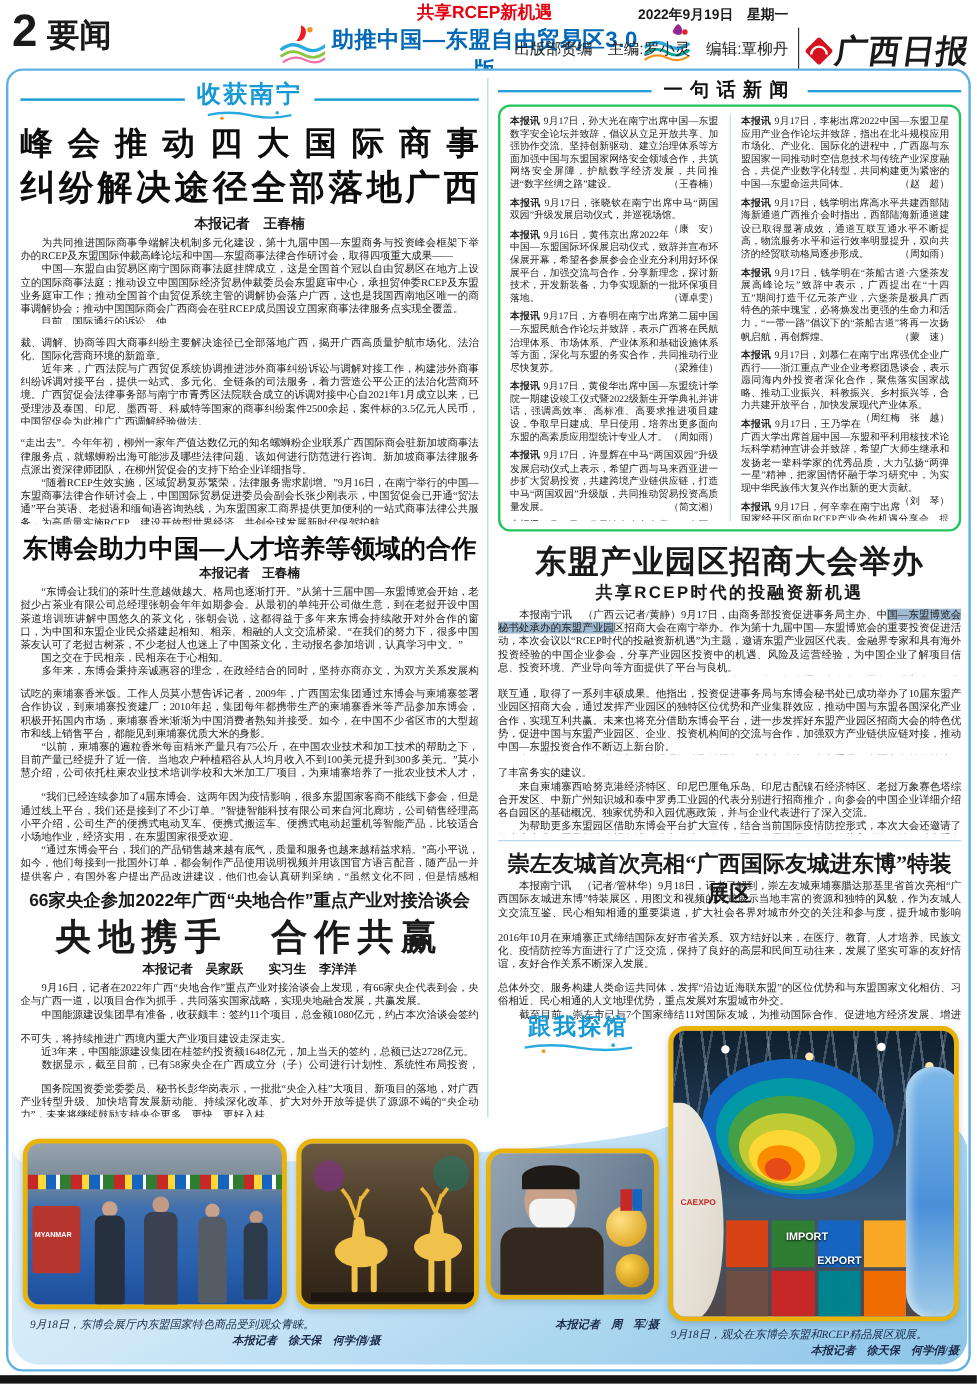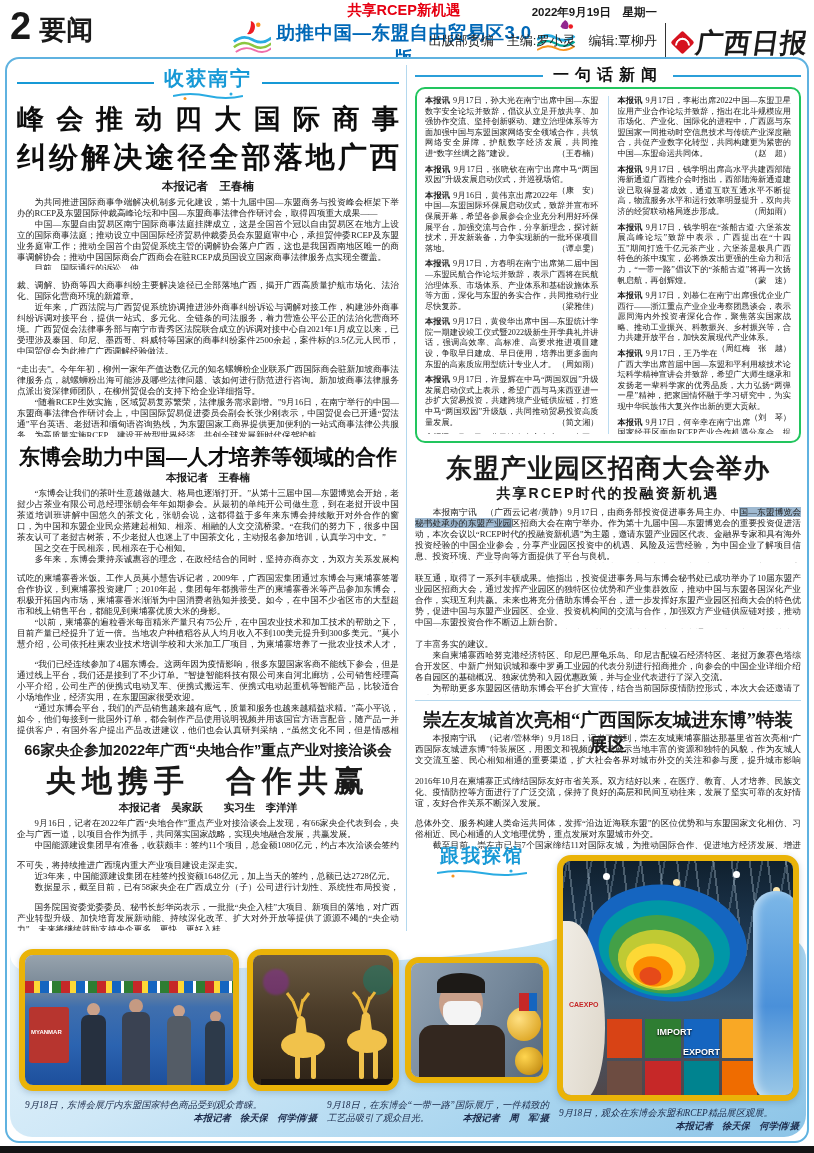--- a/index.html
+++ b/index.html
@@ -54,21 +54,21 @@
     display:flex; gap:9px; overflow:hidden; }
   .bcol { flex:1; overflow:hidden; }
   .bcol + .bcol { border-left:1px solid #bcdcf0; padding-left:9px; }
   .brief { font-size:8.2px; line-height:10.6px; text-align:justify; margin-bottom:5px; color:#222; }
   .brief b { margin-right:3px; }
   .battr { float:right; }
   .briefs-title { font-size:16px; font-weight:900; letter-spacing:6px; font-family:"Liberation Sans",sans-serif; color:#111;}
   .bflank { flex:1; height:2px; background:#2b9fd9; }
 
   
-  .photo { position:absolute; border:6px solid #eab308; border-radius:14px; overflow:hidden;
+  .photo { position:absolute; border:4px solid #eab308; border-radius:14px; overflow:hidden;
     box-shadow:inset 0 0 0 3px #ffffff, 0 2px 6px rgba(40,80,120,.25); background:#888; }
   .caption { position:absolute; font-size:9.3px; line-height:13px; font-style:italic; color:#1b2a4a;
     text-align:justify; }
   .caption .credit { font-weight:700; font-style:italic; float:right; }
   #band { position:absolute; left:3px; top:878px; width:796px; height:200px; border-radius:22px;
     background:linear-gradient(150deg,#eaf5fc 0%,#cfe8f7 35%,#a9d5ef 70%,#8cc4e7 100%); }
   #band::before { content:""; position:absolute; left:0; top:-6px; width:70%; height:40px;
     background:#fff; border-radius:0 0 100% 18px / 0 0 42px 18px; }
 
   .explore-title { color:#1799d6; font-weight:900; font-size:19px; letter-spacing:2px;
@@ -326,21 +326,20 @@
     <div class="lbl" style="left:94px; top:166px; font-size:9px; text-shadow:0 1px 2px #000;">IMPORT</div>
     <div class="lbl" style="left:120px; top:186px; font-size:9px; text-shadow:0 1px 2px #000;">EXPORT</div>
     <div class="abs" style="right:-6px; top:30px; width:46px; height:210px; border-radius:22px; background:linear-gradient(#7db8e8,#4a90d9 55%,#9fcbe8); box-shadow:inset 4px 0 8px rgba(255,255,255,.5);"></div>
   </div>
 
   <div class="caption" style="left:18px; top:1040px; width:292px;">
     <span>9月18日，东博会展厅内东盟国家特色商品受到观众青睐。</span>
     <span class="credit">本报记者　徐天保　何学俏/摄</span>
   </div>
   <div class="caption" style="left:320px; top:1040px; width:222px;">
-    <span>9月18日，在东博会“一带一路”国际展厅，一件精致的工艺品吸引了观众目光。</span>
     <span class="credit">本报记者　周　军/摄</span>
   </div>
   <div class="caption" style="left:552px; top:1048px; width:240px;">
     <span>9月18日，观众在东博会东盟和RCEP精品展区观展。</span>
     <span class="credit">本报记者　徐天保　何学俏/摄</span>
   </div>
 </div>
 
 <div id="botbar"></div>
 

